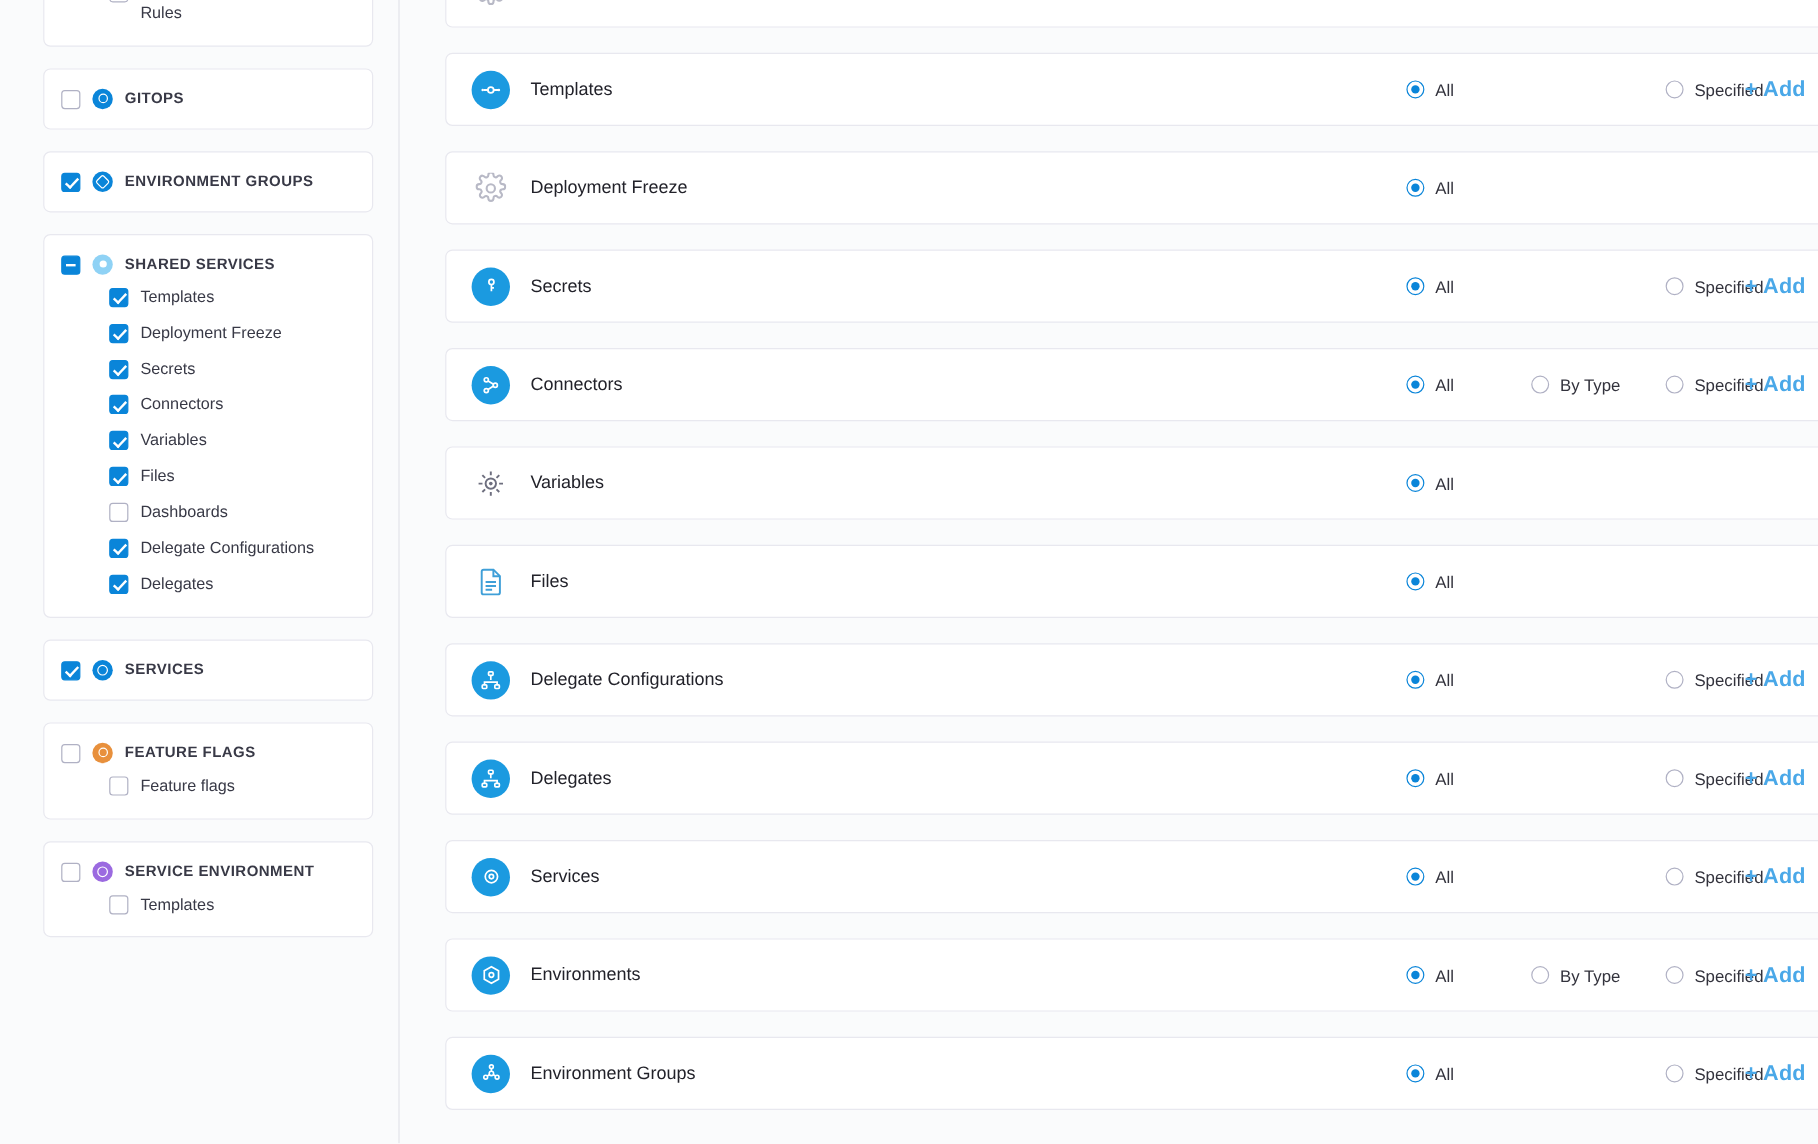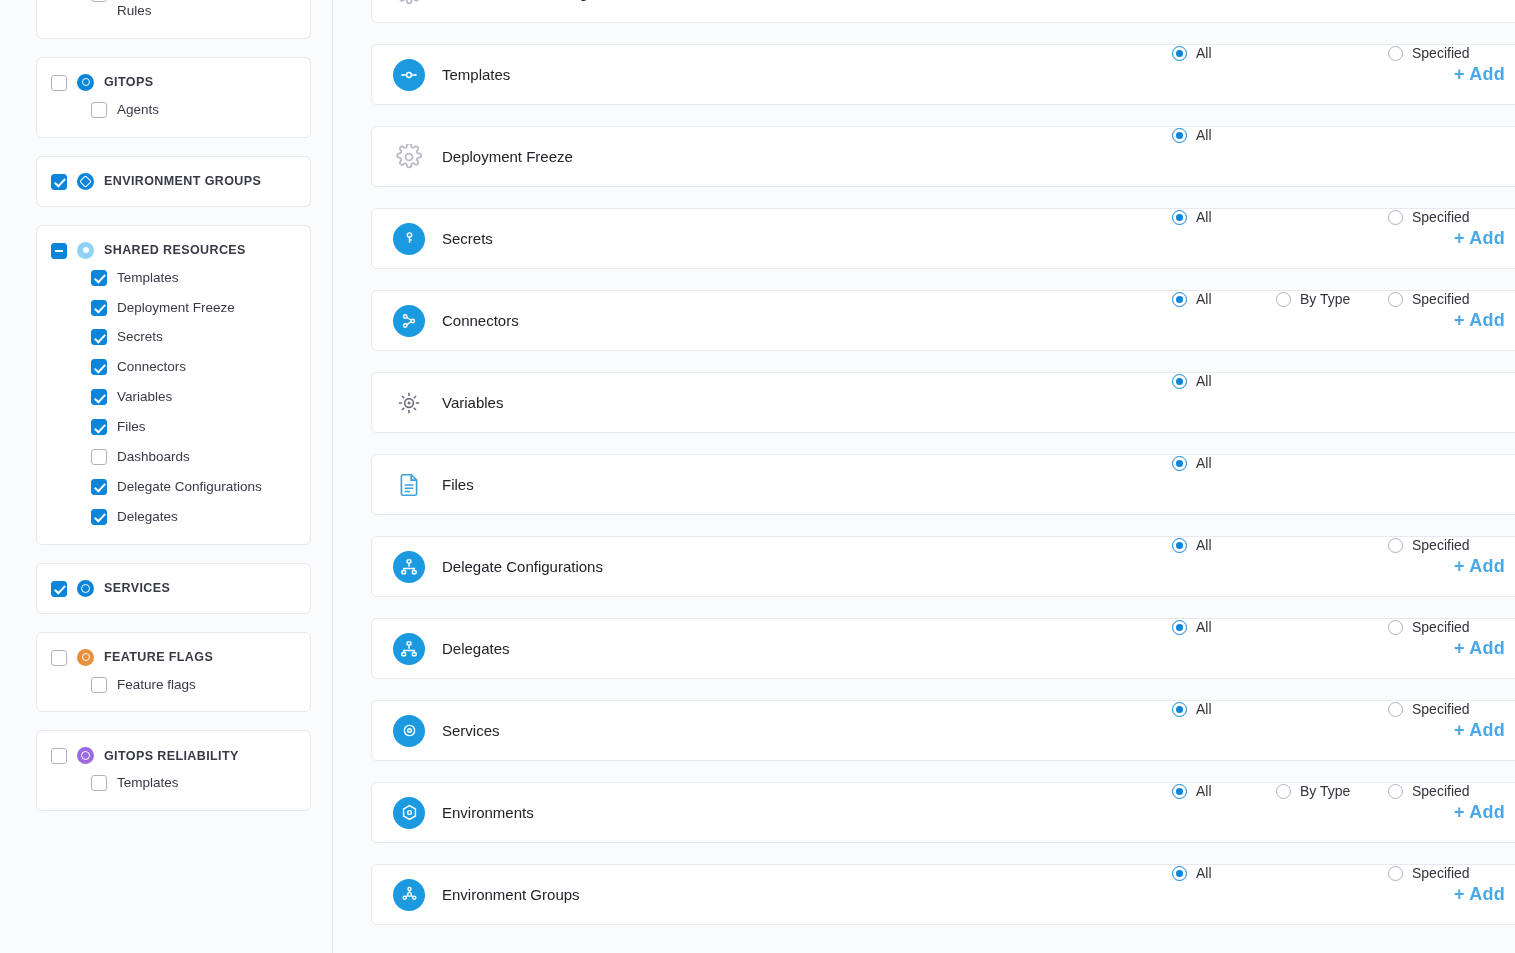--- a/index.html
+++ b/index.html
@@ -187,21 +187,21 @@
     color: #fff;
   }
   .row-title {
     font-size: 15px;
     color: #22222a;
     font-weight: 400;
     flex: 1;
   }
   .opts {
     display: flex;
-    align-items: flex-start;
+    align-items: center;
     position: absolute;
     left: 800px;
     top: 0; bottom: 0;
   }
   .opt {
     display: flex;
     align-items: center;
     gap: 9px;
     cursor: pointer;
   }
@@ -255,37 +255,33 @@
             <div class="cb"></div>
             <div class="sub-label">Cloud Asset Governance Rules</div>
           </div>
         </div>
         <div class="card">
           <div class="group-head">
             <div class="cb"></div>
             <div class="mini-icon mi-gitops"></div>
             <div class="group-label">GITOPS</div>
           </div>
-          <div class="sub-item">
-            <div class="cb"></div>
-            <div class="sub-label">Agents</div>
-          </div>
         </div>
         <div class="card">
           <div class="group-head">
             <div class="cb checked"></div>
             <div class="mini-icon mi-envgroup"></div>
             <div class="group-label">ENVIRONMENT GROUPS</div>
           </div>
         </div>
         <div class="card">
           <div class="group-head">
             <div class="cb indeterminate"></div>
             <div class="mini-icon mi-shared"></div>
-            <div class="group-label">SHARED RESOURCES</div>
+            <div class="group-label">SHARED SERVICES</div>
           </div>
           <div class="sub-item">
             <div class="cb checked"></div>
             <div class="sub-label">Templates</div>
           </div>
           <div class="sub-item">
             <div class="cb checked"></div>
             <div class="sub-label">Deployment Freeze</div>
           </div>
           <div class="sub-item">
@@ -332,21 +328,21 @@
           </div>
           <div class="sub-item">
             <div class="cb"></div>
             <div class="sub-label">Feature flags</div>
           </div>
         </div>
         <div class="card">
           <div class="group-head">
             <div class="cb"></div>
             <div class="mini-icon mi-srm"></div>
-            <div class="group-label">GITOPS RELIABILITY</div>
+            <div class="group-label">SERVICE ENVIRONMENT</div>
           </div>
           <div class="sub-item">
             <div class="cb"></div>
             <div class="sub-label">Templates</div>
           </div>
         </div>
       </div>
     <div class="v-divider"></div>
   </div>
 

